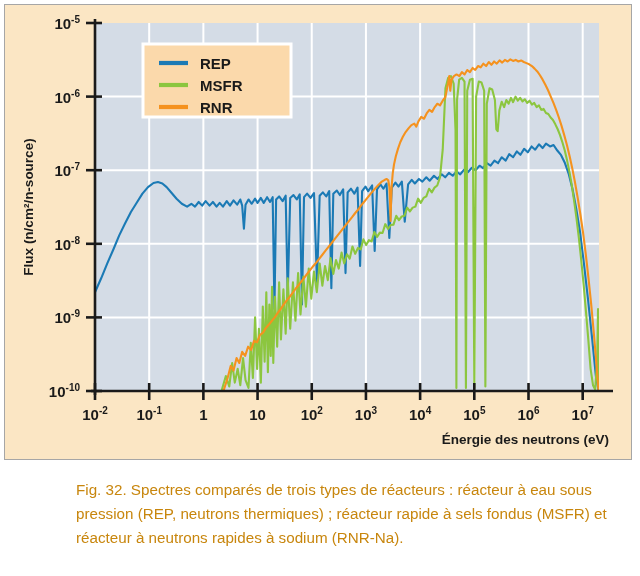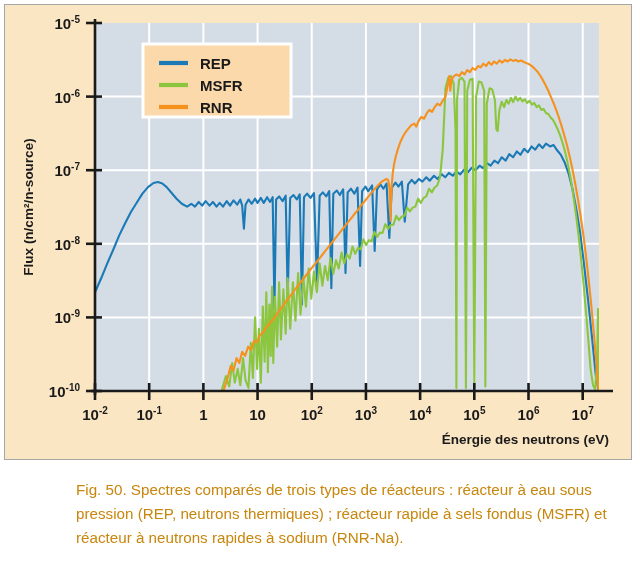--- a/index.html
+++ b/index.html
@@ -136,15 +136,15 @@
           <line x1="154" y1="58" x2="183" y2="58" stroke="#1b7ab5" stroke-width="4.2" stroke-linecap="butt"></line>
           <text x="195" y="64" class="legend-label">REP</text>
           <line x1="154" y1="80" x2="183" y2="80" stroke="#8cc63f" stroke-width="4.2" stroke-linecap="butt"></line>
           <text x="195" y="86" class="legend-label">MSFR</text>
           <line x1="154" y1="102" x2="183" y2="102" stroke="#f5921e" stroke-width="4.2" stroke-linecap="butt"></line>
           <text x="195" y="108" class="legend-label">RNR</text>
         </g>
       </svg>
   </div>
 
-  <div class="caption">Fig. 50. Spectres comparés de trois types de réacteurs : réacteur à eau sous pression (REP, neutrons thermiques) ; réacteur rapide à sels fondus (MSFR) et réacteur à neutrons rapides à sodium (RNR-Na).</div>
+  <div class="caption">Fig. 32. Spectres comparés de trois types de réacteurs : réacteur à eau sous pression (REP, neutrons thermiques) ; réacteur rapide à sels fondus (MSFR) et réacteur à neutrons rapides à sodium (RNR-Na).</div>
 
 </div>
 
 </body></html>

